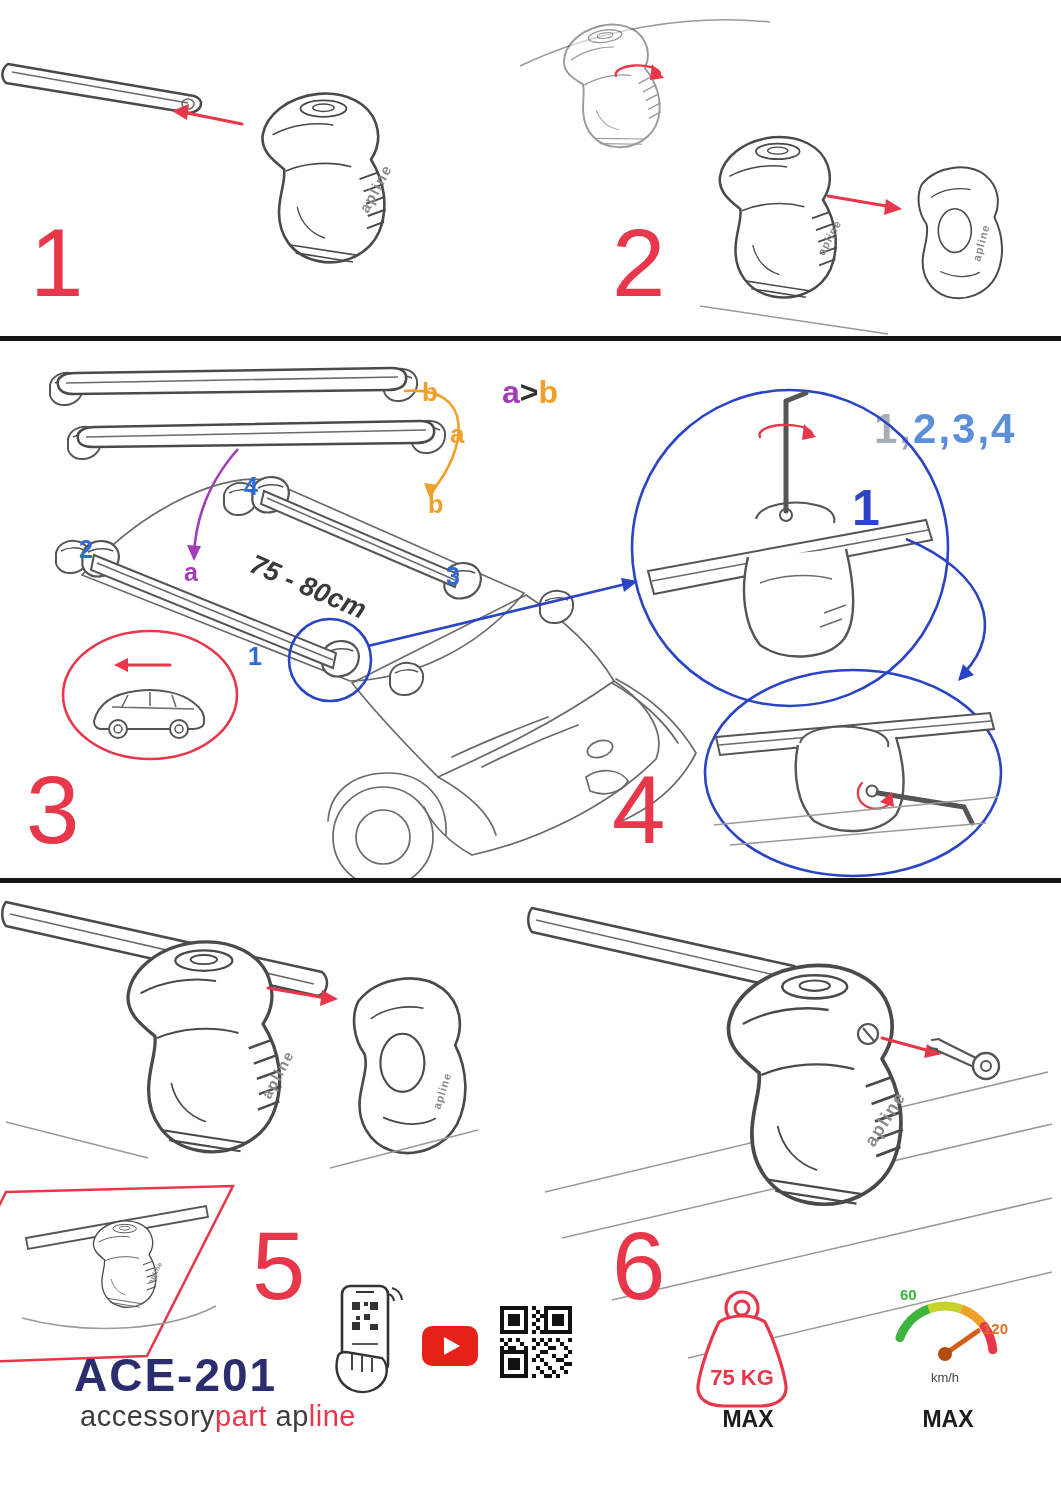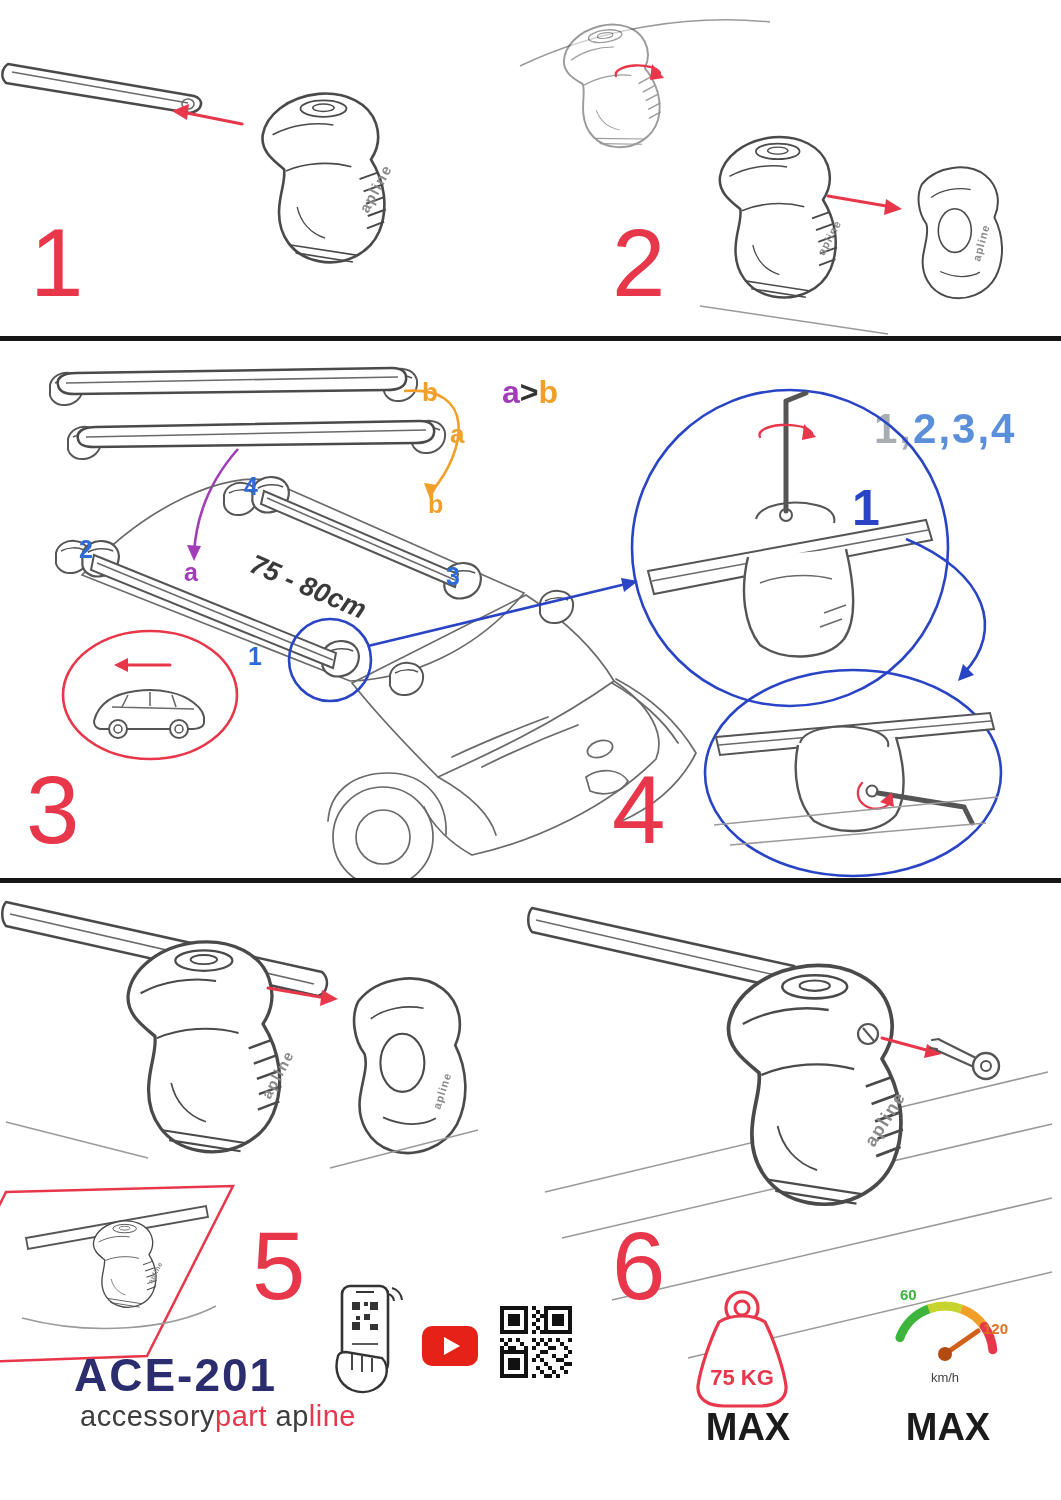--- a/index.html
+++ b/index.html
@@ -5,21 +5,21 @@
   * { margin:0; padding:0; box-sizing:border-box; }
   html,body { background:#ffffff; }
   body { font-family:"Liberation Sans", sans-serif; }
   .canvas { position:relative; width:1061px; height:1500px; background:#fff; overflow:hidden; }
   .sec { position:absolute; left:0; width:1061px; }
   .divider { position:absolute; left:0; width:100%; height:5px; background:#161616; }
   .step-num { position:absolute; font-size:96px; line-height:1; color:#e8364a; font-weight:400; letter-spacing:0; }
   .brand-model { position:absolute; left:74px; top:1340px; font-size:46px; font-weight:700; color:#2b2d6e; letter-spacing:2px;margin-top:8px; }
   .brand-name { position:absolute; left:64px; top:1400px; font-size:29px; font-weight:400; color:#3d3d3d; letter-spacing:0.5px;margin-left:16px; }
   .brand-name .red { color:#e8364a; }
-  .max-label { position:absolute; width:120px; text-align:center; font-size:38px; font-weight:600; color:#1b1b1b; }
+  .max-label { position:absolute; width:120px; text-align:center; font-size:23px; font-weight:600; color:#1b1b1b; }
   
   .ln  { fill:#fff; stroke:#4a4a4a; stroke-width:2.5; stroke-linejoin:round; }
   .thin { fill:none; stroke:#6a6a6a; stroke-width:1.6; }
   .light { stroke:#9a9a9a; }
   .car { fill:none; stroke:#6a6a6a; stroke-width:1.7; stroke-linecap:round; }
   .red-ln { stroke:#e8364a; stroke-width:3; fill:none; stroke-linecap:round; }
   .red-thin { stroke:#e8364a; stroke-width:2.3; fill:none; stroke-linecap:round; }
   .red-fill { fill:#e8364a; }
   .blue-ln { stroke:#2944c4; stroke-width:2.6; fill:none; }
   .blue-fill { fill:#2944c4; }

